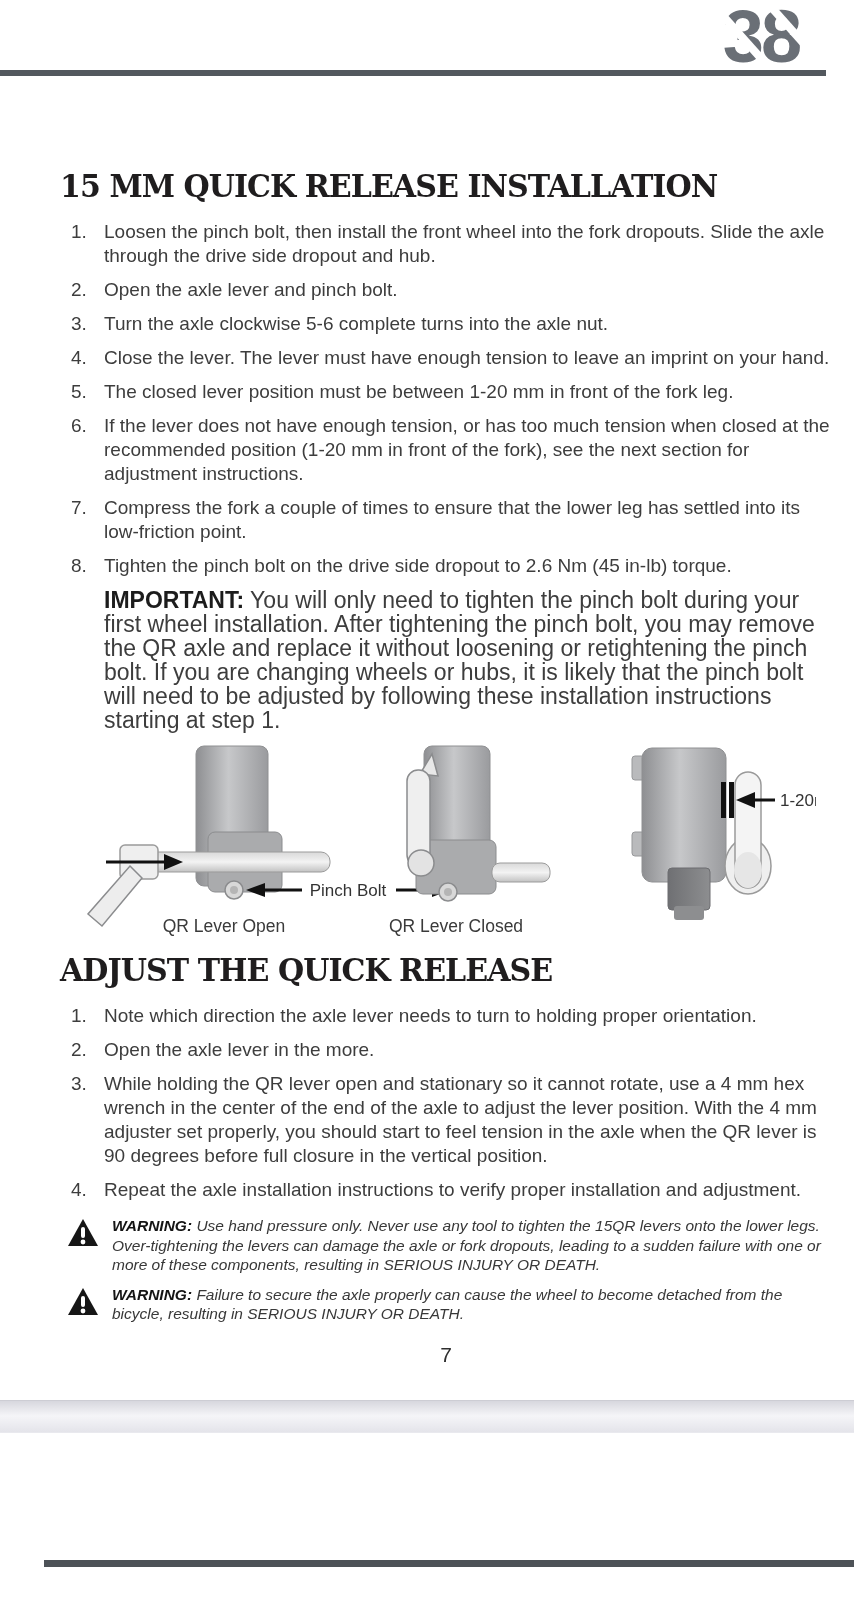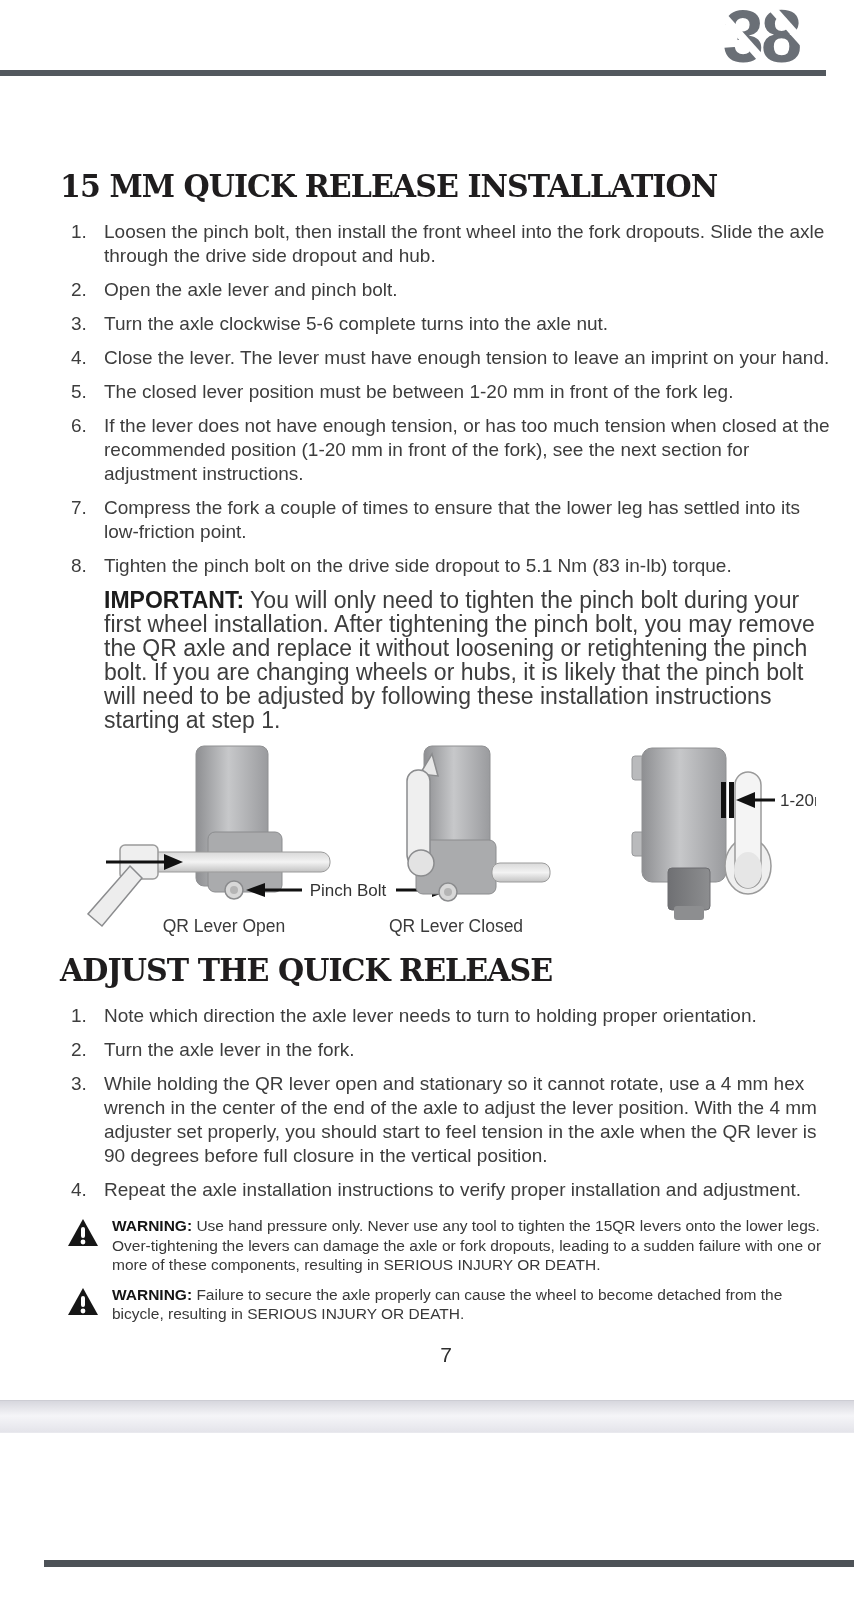--- a/index.html
+++ b/index.html
@@ -24,21 +24,21 @@
   .important{margin:10px 0 0 44px;font-size:23px;line-height:24px;color:#3d3d3d;}
   .important b{color:#1c1c1c;}
   
   .figure{position:relative;margin:10px 0 0 16px;width:740px;height:196px;}
   
   .title2{margin-top:14px;}
   
   .warnings{margin-top:14px;}
   .warning{display:flex;margin:0 0 10px 0;}
   .warning .w-icon{flex:0 0 32px;margin:2px 13px 0 7px;}
-  .warning .w-text{font-size:15.5px;line-height:19.5px;color:#383838;}
+  .warning .w-text{font-size:15.5px;line-height:19.5px;color:#383838;font-style:italic;}
   .warning .w-text b{color:#141414;}
   
   .page-num{margin-top:18px;text-align:center;font-size:21px;line-height:26px;color:#2e2e2e;}
   
   .band{
     position:absolute;top:1400px;left:0;width:854px;height:31px;
     background:linear-gradient(to bottom,#d7d7de 0%,#f5f5f8 48%,#e4e4ea 100%);
     border-top:1px solid #cdcdd4;border-bottom:1px solid #e9e9ee;
   }
   .footer-rule{position:absolute;top:1560px;left:44px;width:810px;height:7px;background:#4d5257;}
@@ -87,21 +87,21 @@
       <div class="step">
         <span class="num">6.</span>
         <span class="txt">If the lever does not have enough tension, or has too much tension when closed at the recommended position (1-20 mm in front of the fork), see the next section for adjustment instructions.</span>
       </div>
       <div class="step">
         <span class="num">7.</span>
         <span class="txt">Compress the fork a couple of times to ensure that the lower leg has settled into its low-friction point.</span>
       </div>
       <div class="step">
         <span class="num">8.</span>
-        <span class="txt">Tighten the pinch bolt on the drive side dropout to 5.1 Nm (83 in-lb) torque.</span>
+        <span class="txt">Tighten the pinch bolt on the drive side dropout to 2.6 Nm (45 in-lb) torque.</span>
       </div>
     </div>
 
     <p class="important"><b>IMPORTANT:</b> <span>You will only need to tighten the pinch bolt during your first wheel installation. After tightening the pinch bolt, you may remove the QR axle and replace it without loosening or retightening the pinch bolt. If you are changing wheels or hubs, it is likely that the pinch bolt will need to be adjusted by following these installation instructions starting at step 1.</span></p>
 
     <div class="figure">
       <svg width="740" height="196" viewBox="0 0 740 196">
         <defs>
           <linearGradient id="legG" x1="0" y1="0" x2="1" y2="0">
             <stop offset="0" stop-color="#8e8f92"></stop>
@@ -173,21 +173,21 @@
 
     <h1 class="section-title title2">ADJUST THE QUICK RELEASE</h1>
 
     <div class="steps">
       <div class="step">
         <span class="num">1.</span>
         <span class="txt">Note which direction the axle lever needs to turn to holding proper orientation.</span>
       </div>
       <div class="step">
         <span class="num">2.</span>
-        <span class="txt">Turn the axle lever in the fork.</span>
+        <span class="txt">Open the axle lever in the more.</span>
       </div>
       <div class="step">
         <span class="num">3.</span>
         <span class="txt">While holding the QR lever open and stationary so it cannot rotate, use a 4 mm hex wrench in the center of the end of the axle to adjust the lever position. With the 4 mm adjuster set properly, you should start to feel tension in the axle when the QR lever is 90 degrees before full closure in the vertical position.</span>
       </div>
       <div class="step">
         <span class="num">4.</span>
         <span class="txt">Repeat the axle installation instructions to verify proper installation and adjustment.</span>
       </div>
     </div>

